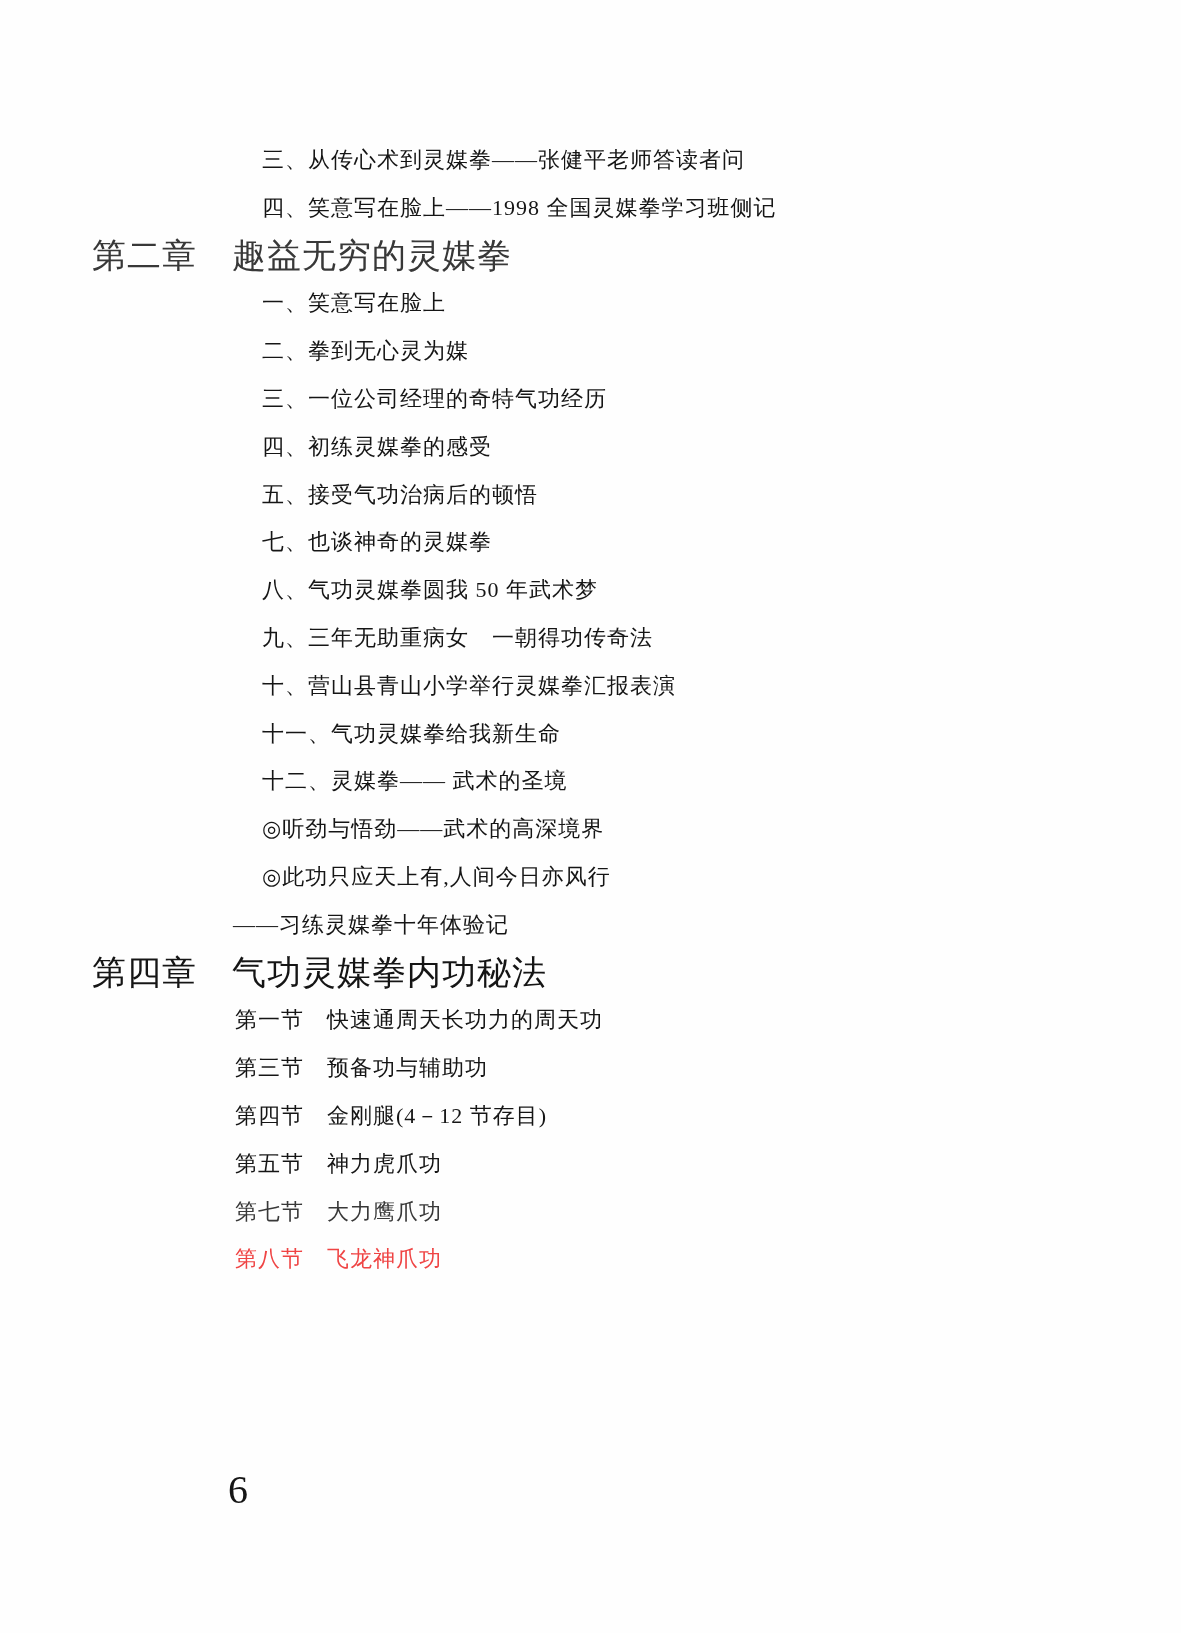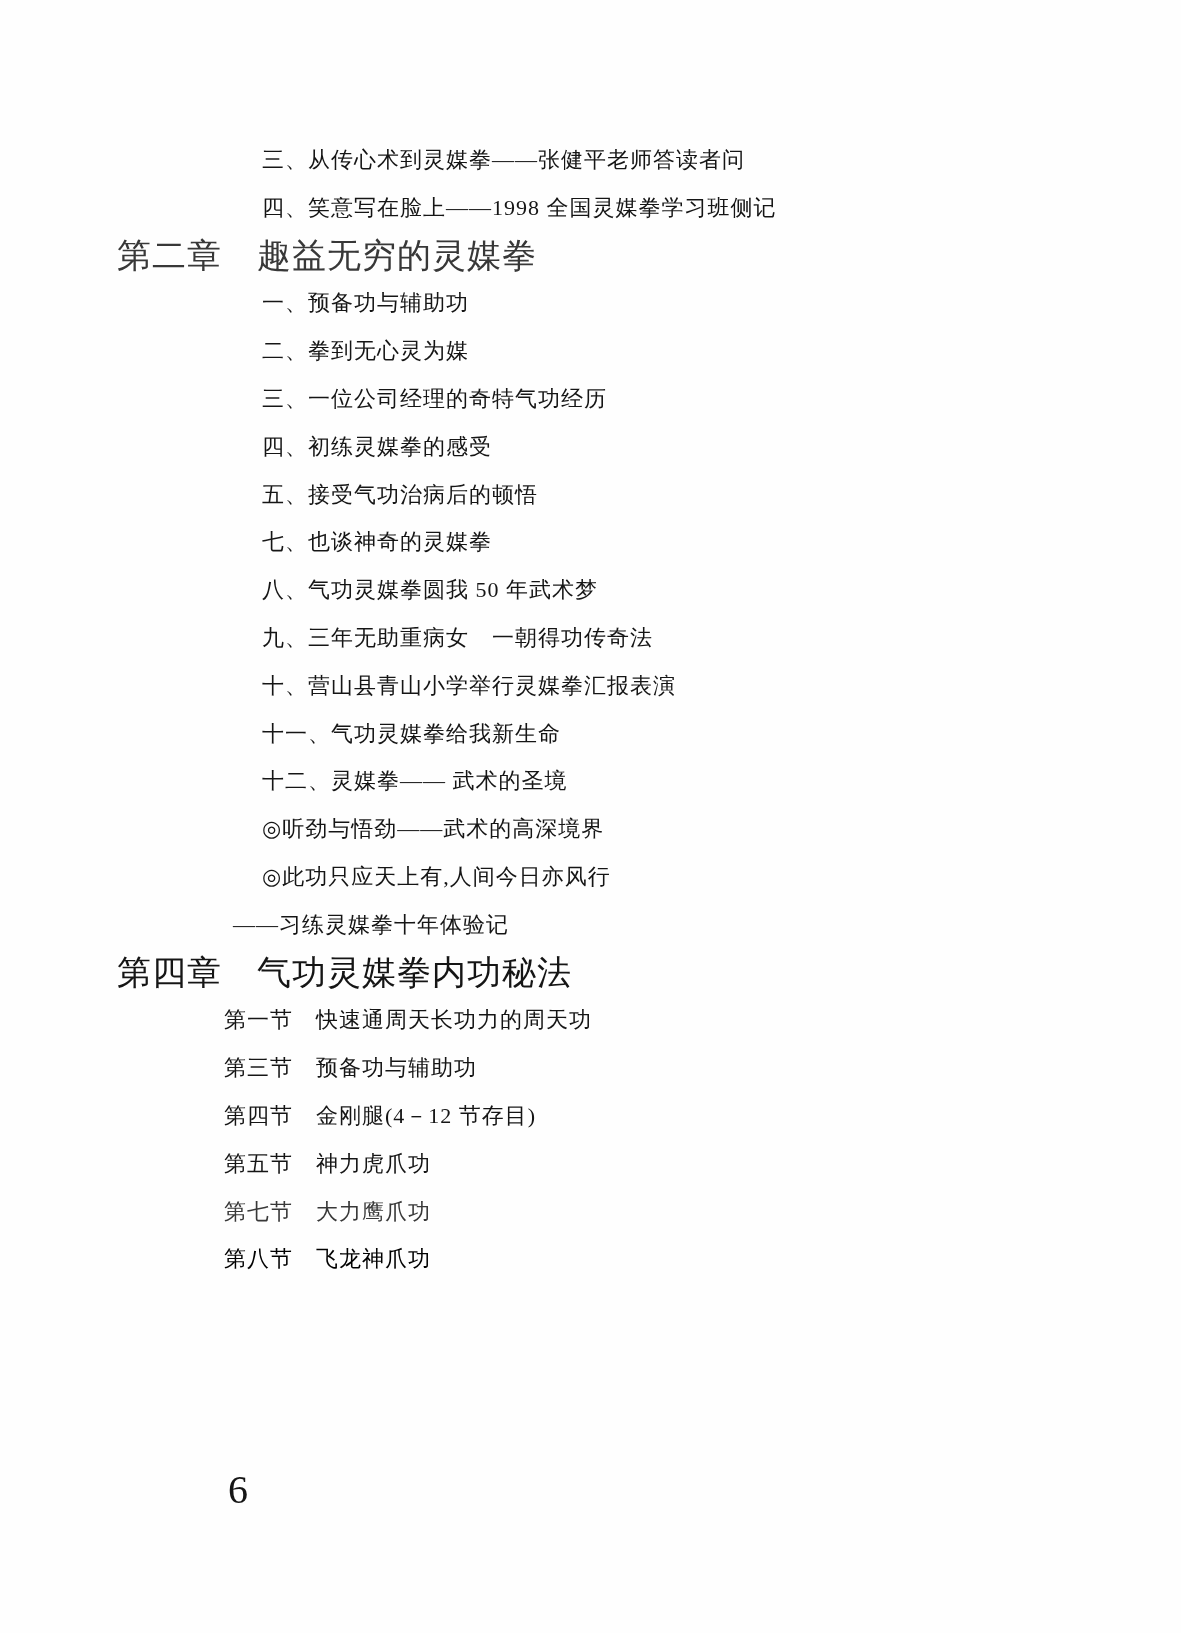--- a/index.html
+++ b/index.html
@@ -24,34 +24,35 @@
   }
   .line {
     height: 47.8px;
     line-height: 47.8px;
     font-size: 22px;
     font-weight: 500;
     white-space: pre;
     letter-spacing: 1px;
   }
   .line.chapter {
-    padding-left: 117px;
+    padding-left: 92px;
     font-size: 34px;
   }
   .line.item {
     padding-left: 262px;
   }
   .line.section {
     padding-left: 224px;
+    margin-left: 11px;
   }
   .line.dash-note {
     padding-left: 233px;
   }
   .line.faded {
-    color: #000000;
+    color: #ef4444;
   }
   .line.semi-faded {
     color: #383838;
   }
   .page-number {
     position: absolute;
     left: 228px;
     top: 1466px;
     font-size: 40px;
     font-weight: 500;
@@ -59,21 +60,21 @@
   }
 </style>
 </head>
 <body>
 
 <div class="scan-page">
   <div class="toc">
     <div class="line item">三、从传心术到灵媒拳——张健平老师答读者问</div>
     <div class="line item">四、笑意写在脸上——1998 全国灵媒拳学习班侧记</div>
     <div class="line chapter semi-faded">第二章　趣益无穷的灵媒拳</div>
-    <div class="line item">一、预备功与辅助功</div>
+    <div class="line item">一、笑意写在脸上</div>
     <div class="line item">二、拳到无心灵为媒</div>
     <div class="line item">三、一位公司经理的奇特气功经历</div>
     <div class="line item">四、初练灵媒拳的感受</div>
     <div class="line item">五、接受气功治病后的顿悟</div>
     <div class="line item">七、也谈神奇的灵媒拳</div>
     <div class="line item">八、气功灵媒拳圆我 50 年武术梦</div>
     <div class="line item">九、三年无助重病女　一朝得功传奇法</div>
     <div class="line item">十、营山县青山小学举行灵媒拳汇报表演</div>
     <div class="line item">十一、气功灵媒拳给我新生命</div>
     <div class="line item">十二、灵媒拳—— 武术的圣境</div>

